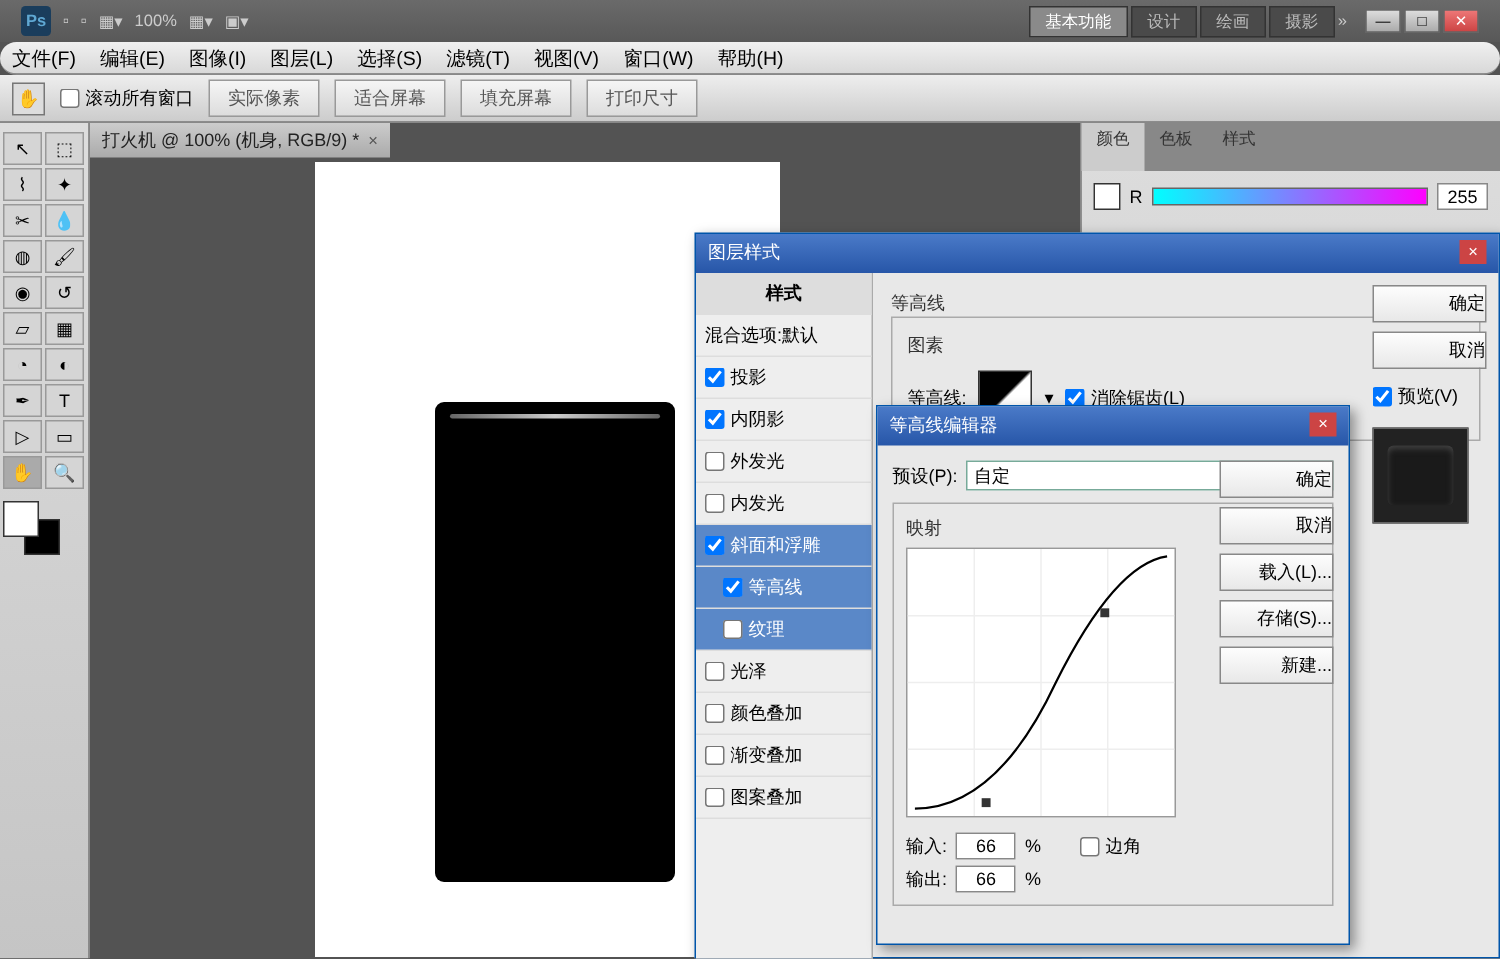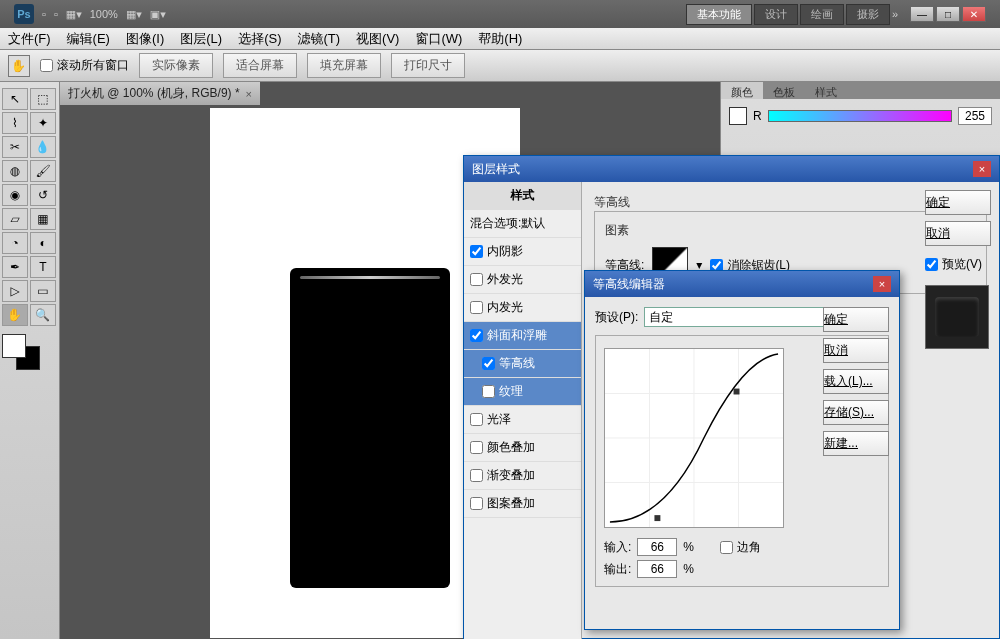--- a/index.html
+++ b/index.html
@@ -6,64 +6,64 @@
 body{background:#535353;width:1000px;height:639px;overflow:hidden;position:relative;}
 .topbar{height:28px;background:linear-gradient(#6a6a6a,#585858);display:flex;align-items:center;padding:0 14px;gap:8px;}
 .ps-logo{width:20px;height:20px;background:#1a3d5c;border-radius:3px;color:#5fa8d3;font-weight:bold;font-size:11px;display:flex;align-items:center;justify-content:center;}
 .topbar-item{color:#ccc;font-size:11px;}
 .topbar-right{margin-left:auto;display:flex;gap:2px;align-items:center;}
 .workspace-btn{background:#4a4a4a;color:#bbb;padding:2px 10px;border:1px solid #333;font-size:11px;font-family:Liberation Serif, serif;}
 .workspace-btn.active{background:#8a8a8a;color:#fff;}
 .winctrl{display:flex;gap:2px;margin-left:10px;}
 .winctrl div{width:24px;height:16px;background:linear-gradient(#ddd,#aaa);border:1px solid #666;display:flex;align-items:center;justify-content:center;font-size:10px;}
 .winctrl .close{background:linear-gradient(#e77,#c44);color:#fff;}
-.menubar{height:22px;background:linear-gradient(#f0f0f0,#d8d8d8);display:flex;align-items:center;padding:0 8px;gap:16px;border-bottom:1px solid #888;}
+.menubar{height:22px;background:linear-gradient(#f0f0f0,#d8d8d8);display:flex;align-items:center;padding:0 8px;gap:16px;border-bottom:1px solid #888;border-radius:11px;}
 .menubar span{color:#000;font-size:13px;}
 .optionbar{height:32px;background:linear-gradient(#eee,#ccc);display:flex;align-items:center;padding:0 8px;gap:10px;border-bottom:1px solid #888;}
 .hand-icon{width:22px;height:22px;border:1px solid #777;background:#ddd;display:flex;align-items:center;justify-content:center;}
 .option-btn{padding:3px 12px;background:linear-gradient(#f5f5f5,#ddd);border:1px solid #999;color:#555;font-size:12px;}
 .checkbox-label{display:flex;align-items:center;gap:4px;color:#000;}
 .main{display:flex;height:557px;}
 .toolbox{width:60px;background:linear-gradient(#ddd,#c5c5c5);border-right:1px solid #888;padding:6px 2px;}
 .tool-row{display:flex;gap:2px;margin-bottom:2px;}
 .tool{width:26px;height:22px;border:1px solid #999;background:#d5d5d5;display:flex;align-items:center;justify-content:center;font-size:12px;}
 .tool.active{background:#aaa;}
 .swatch{margin-top:8px;width:40px;height:36px;position:relative;}
 .swatch .fg{position:absolute;width:24px;height:24px;background:#fff;border:1px solid #333;z-index:2;}
 .swatch .bg{position:absolute;width:24px;height:24px;background:#000;border:1px solid #333;left:14px;top:12px;}
 .canvas-area{flex:1;background:#535353;position:relative;}
 .doc-tab{background:linear-gradient(#ccc,#aaa);padding:3px 8px;display:inline-flex;align-items:center;gap:6px;color:#222;}
 .doc-tab .x{color:#555;font-size:11px;}
 .canvas{position:absolute;top:26px;left:150px;width:310px;height:530px;background:#fff;}
 .lighter{position:absolute;top:160px;left:80px;width:160px;height:320px;background:#000;border-radius:6px;}
 .lighter::before{content:"";position:absolute;top:8px;left:10px;right:10px;height:3px;background:linear-gradient(90deg,#666,#ccc,#666);border-radius:2px;}
 .right-panels{width:280px;background:linear-gradient(#ddd,#c5c5c5);border-left:1px solid #888;}
-.panel-tabs{display:flex;background:#888;height:17px;}
+.panel-tabs{display:flex;background:#888;height:32px;}
 .panel-tab{padding:3px 10px;color:#333;font-size:11px;}
 .panel-tab.active{background:#ccc;}
 .color-panel{padding:8px;display:flex;align-items:center;gap:6px;}
 .slider-r{flex:1;height:12px;background:linear-gradient(90deg,#0ff,#f0f);border:1px solid #666;}
 .dialog{position:absolute;background:#e8e8e8;border:1px solid #0055aa;box-shadow:3px 3px 8px rgba(0,0,0,.4);}
-.dlg-title{height:26px;background:linear-gradient(#4a7ac8,#2756a8);color:#fff;display:flex;align-items:center;padding:4px 8px;font-size:13px;justify-content:space-between;}
+.dlg-title{height:26px;background:linear-gradient(#4a7ac8,#2756a8);color:#fff;display:flex;padding:4px 8px;font-size:13px;justify-content:space-between;}
 .dlg-title .x{width:18px;height:16px;background:#c44;color:#fff;display:flex;align-items:center;justify-content:center;font-size:11px;}
 .layer-style-dlg{left:463px;top:155px;width:537px;height:484px;}
 .ls-body{display:flex;height:458px;}
 .ls-left{width:118px;border-right:1px solid #aaa;background:#eee;}
 .ls-item{padding:5px 6px;display:flex;align-items:center;gap:4px;font-size:12px;border-bottom:1px solid #ddd;}
 .ls-item.header{background:#ddd;font-weight:bold;justify-content:center;}
 .ls-item input{margin:0;}
 .ls-item.selected{background:#5a88c8;color:#fff;}
 .ls-item.sub{padding-left:18px;}
 .ls-right{flex:1;padding:12px;position:relative;}
 .fieldset{border:1px solid #aaa;padding:10px;margin-bottom:8px;}
 .fieldset-label{color:#333;font-size:12px;}
 .contour-row{display:flex;align-items:center;gap:8px;}
 .contour-thumb{width:36px;height:36px;background:linear-gradient(135deg,#000 0%,#000 48%,#fff 52%,#fff 100%);border:1px solid #333;}
 .ls-buttons{position:absolute;right:8px;top:8px;display:flex;flex-direction:column;gap:6px;}
-.btn{width:66px;padding:3px 0;background:linear-gradient(#fdfdfd,#e8e8e8);border:1px solid #888;text-align:left;font-size:12px;cursor:pointer;text-decoration:underline;}
+.btn{width:76px;padding:3px 0;background:linear-gradient(#fdfdfd,#e8e8e8);border:1px solid #888;text-align:right;font-size:12px;cursor:pointer;}
 .preview-box{width:64px;height:64px;background:#222;border:1px solid #666;margin-top:6px;display:flex;align-items:center;justify-content:center;}
 .preview-box div{width:44px;height:40px;background:#1a1a1a;border-radius:4px;box-shadow:inset 0 2px 4px #444;}
 .contour-editor-dlg{left:584px;top:270px;width:316px;height:360px;z-index:10;}
 .ce-body{padding:10px;}
 .ce-row{display:flex;align-items:center;gap:6px;margin-bottom:8px;}
 .ce-row select{flex:1;height:20px;border:1px solid #7a9;background:#fff;}
 .mapping-fs{border:1px solid #aaa;padding:8px;}
 .curve-box{width:180px;height:180px;background:#fff;border:1px solid #999;position:relative;margin:4px 0 10px 0;}
 .curve-svg{position:absolute;width:100%;height:100%;}
 .io-row{display:flex;align-items:center;gap:6px;margin-top:4px;}
@@ -198,20 +198,24 @@
     <div class="x">×</div>
   </div>
   <div class="ls-body">
     <div class="ls-left">
       <div class="ls-item header">样式</div>
       <div class="ls-item">
           <span>混合选项:默认</span>
         </div>
       <div class="ls-item">
           <input type="checkbox" checked="" style="">
+          <span>投影</span>
+        </div>
+      <div class="ls-item">
+          <input type="checkbox" checked="" style="">
           <span>内阴影</span>
         </div>
       <div class="ls-item">
           <input type="checkbox" style="">
           <span>外发光</span>
         </div>
       <div class="ls-item">
           <input type="checkbox" style="">
           <span>内发光</span>
         </div>
@@ -277,20 +281,21 @@
   <div class="dlg-title">
     <span>等高线编辑器</span>
     <div class="x">×</div>
   </div>
   <div class="ce-body">
     <div class="ce-row">
       <span>预设(P):</span>
       <select><option>自定</option></select>
     </div>
     <div class="mapping-fs">
+      <div class="fieldset-label">映射</div>
       <div class="curve-box">
         <svg class="curve-svg" viewBox="0 0 180 180">
           <g stroke="#eee" stroke-width="1">
             <line x1="45" y1="0" x2="45" y2="180"></line>
               <line x1="90" y1="0" x2="90" y2="180"></line>
               <line x1="135" y1="0" x2="135" y2="180"></line>
             <line x1="0" y1="45" x2="180" y2="45"></line>
               <line x1="0" y1="90" x2="180" y2="90"></line>
               <line x1="0" y1="135" x2="180" y2="135"></line>
           </g>

